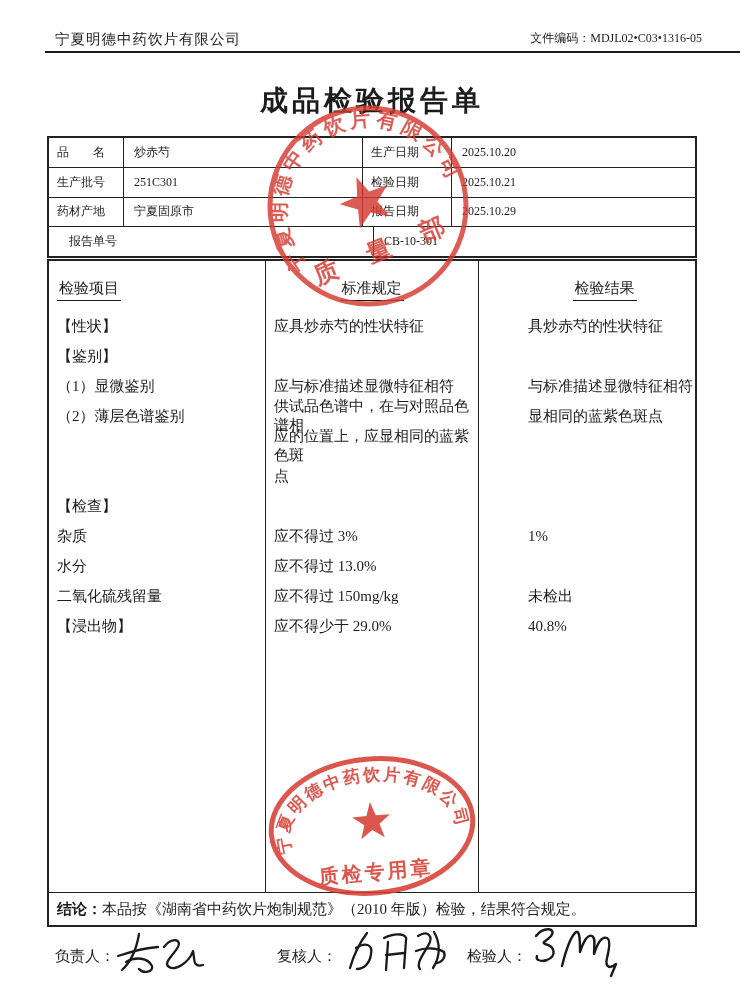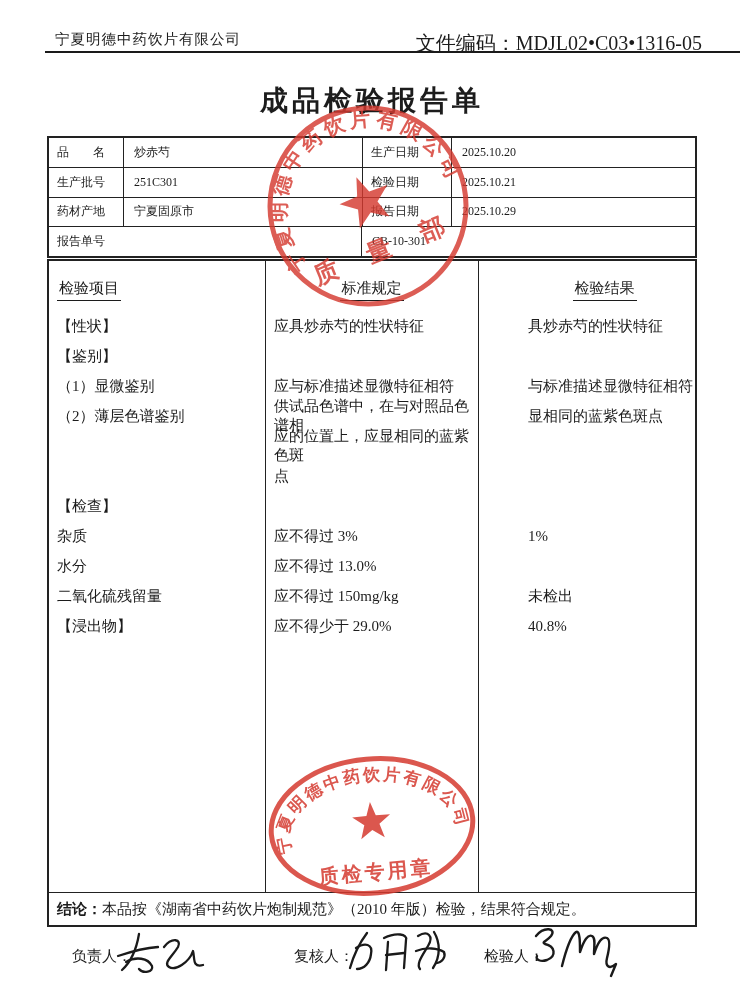--- a/index.html
+++ b/index.html
@@ -6,42 +6,42 @@
   html,body { background:#ffffff; }
   body {
     width:744px; height:1000px; position:relative; overflow:hidden;
     font-family:"Liberation Serif","DejaVu Serif",serif;
     color:#1c1c1c;
   }
   .abs { position:absolute; }
 
   
   .hdr-company { left:55px; top:30px; font-size:14.5px; letter-spacing:1px; }
-  .hdr-code    { right:42px; top:30px; font-size:20px; }
+  .hdr-code    { right:42px; top:30px; font-size:12px; }
   .hdr-rule    { left:45px; top:51px; width:695px; height:2px; background:#1a1a1a; }
 
   
   .doc-title {
     left:0; top:82px; width:744px; text-align:center;
     font-size:28px; font-weight:bold; letter-spacing:4px;
   }
 
   
   .info-table {
     left:47px; top:136px; width:650px; height:122px;
     border:2px solid #222; display:flex; flex-direction:column;
     font-size:12px;
   }
   .info-row { flex:1; display:flex; align-items:center; }
   .info-row + .info-row { border-top:1px solid #222; }
   .c-lab1 { width:75px;  padding-left:8px;  border-right:1px solid #222; align-self:stretch; display:flex; align-items:center; }
   .c-val1 { width:238px; padding-left:10px; align-self:stretch; display:flex; align-items:center; }
   .c-lab2 { width:90px;  padding-left:8px;  border-left:1px solid #222; border-right:1px solid #222; align-self:stretch; display:flex; align-items:center; }
   .c-val2 { flex:1;      padding-left:10px; align-self:stretch; display:flex; align-items:center; }
-  .c-labW { width:313px; padding-left:8px;  border-right:1px solid #222; align-self:stretch; display:flex; align-items:center; }
+  .c-labW { width:313px; padding-left:8px;  border-right:1px solid #222; align-self:stretch; display:flex; align-items:center;margin-left:12px; }
   .c-valW { flex:1;      padding-left:10px; align-self:stretch; display:flex; align-items:center; }
 
   
   .result-table {
     left:47px; top:259px; width:650px; height:668px;
     border:2px solid #222; font-size:15px;
   }
   .vline { position:absolute; top:0; width:1px; height:632px; background:#222; }
   .vline.v1 { left:216px; }
   .vline.v2 { left:429px; }
@@ -60,21 +60,21 @@
     position:absolute; left:0; bottom:0; width:100%; height:33px;
     border-top:1px solid #222; display:flex; align-items:center; padding-left:8px;
   }
   .rt-conclusion .lab { font-weight:bold; }
 
   
   .stamp-top    { left:260px; top:98px;  width:216px; height:216px; }
   .stamp-bottom { left:263px; top:752px; width:218px; height:148px; }
 
   
-  .signer-label { top:947px; font-size:15px;margin-left:17px; }
+  .signer-label { top:947px; font-size:15px; }
   .sl1 { left:55px; } .sl2 { left:277px; } .sl3 { left:467px; }
   .sig1 { left:112px; top:928px; }
   .sig2 { left:340px; top:926px; }
   .sig3 { left:528px; top:922px; }
 </style>
 </head>
 <body>
 
 <div class="abs hdr-company">宁夏明德中药饮片有限公司</div>
 <div class="abs hdr-code"><span>文件编码：</span><span>MDJL02•C03•1316-05</span></div>

